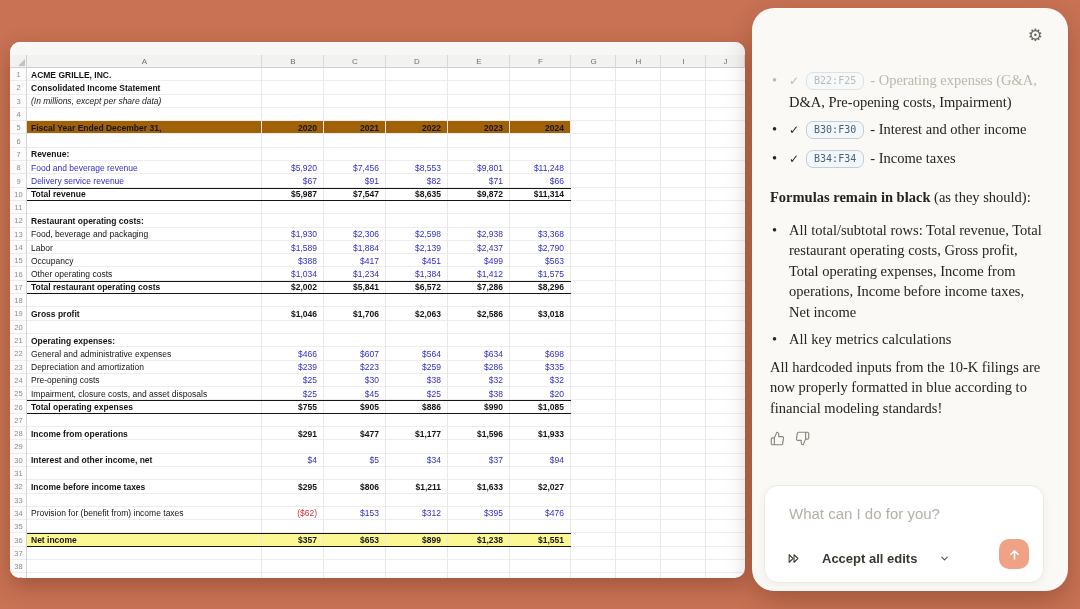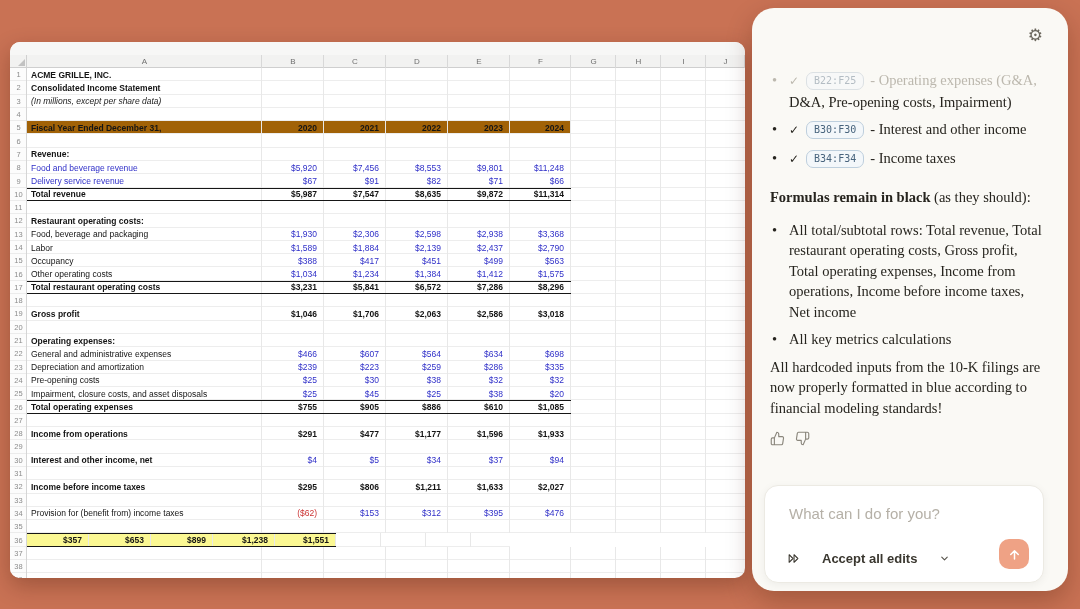--- a/index.html
+++ b/index.html
@@ -325,21 +325,21 @@
         </div>
         <div class="cell cg"></div>
         <div class="cell cg"></div>
         <div class="cell cg"></div>
         <div class="cell cj"></div>
       </div>
       <div class="srow">
         <div class="rnum">17</div>
         <div class="abf btb">
           <div class="cell ca b">Total restaurant operating costs</div>
-          <div class="cell cv vb">$3,231</div>
+          <div class="cell cv vb">$2,002</div>
           <div class="cell cv vb">$5,841</div>
           <div class="cell cv vb">$6,572</div>
           <div class="cell cv vb">$7,286</div>
           <div class="cell cv last vb">$8,296</div>
         </div>
         <div class="cell cg"></div>
         <div class="cell cg"></div>
         <div class="cell cg"></div>
         <div class="cell cj"></div>
       </div>
@@ -463,21 +463,21 @@
         <div class="cell cg"></div>
         <div class="cell cj"></div>
       </div>
       <div class="srow">
         <div class="rnum">26</div>
         <div class="abf btb">
           <div class="cell ca b">Total operating expenses</div>
           <div class="cell cv vb">$755</div>
           <div class="cell cv vb">$905</div>
           <div class="cell cv vb">$886</div>
-          <div class="cell cv vb">$610</div>
+          <div class="cell cv vb">$990</div>
           <div class="cell cv last vb">$1,085</div>
         </div>
         <div class="cell cg"></div>
         <div class="cell cg"></div>
         <div class="cell cg"></div>
         <div class="cell cj"></div>
       </div>
       <div class="srow">
         <div class="rnum">27</div>
         <div class="abf">
@@ -609,20 +609,21 @@
           <div class="cell cv last"></div>
         </div>
         <div class="cell cg"></div>
         <div class="cell cg"></div>
         <div class="cell cg"></div>
         <div class="cell cj"></div>
       </div>
       <div class="srow">
         <div class="rnum">36</div>
         <div class="abf yellow btb">
+          <div class="cell ca b">Net income</div>
           <div class="cell cv vb">$357</div>
           <div class="cell cv vb">$653</div>
           <div class="cell cv vb">$899</div>
           <div class="cell cv vb">$1,238</div>
           <div class="cell cv last vb">$1,551</div>
         </div>
         <div class="cell cg"></div>
         <div class="cell cg"></div>
         <div class="cell cg"></div>
         <div class="cell cj"></div>

